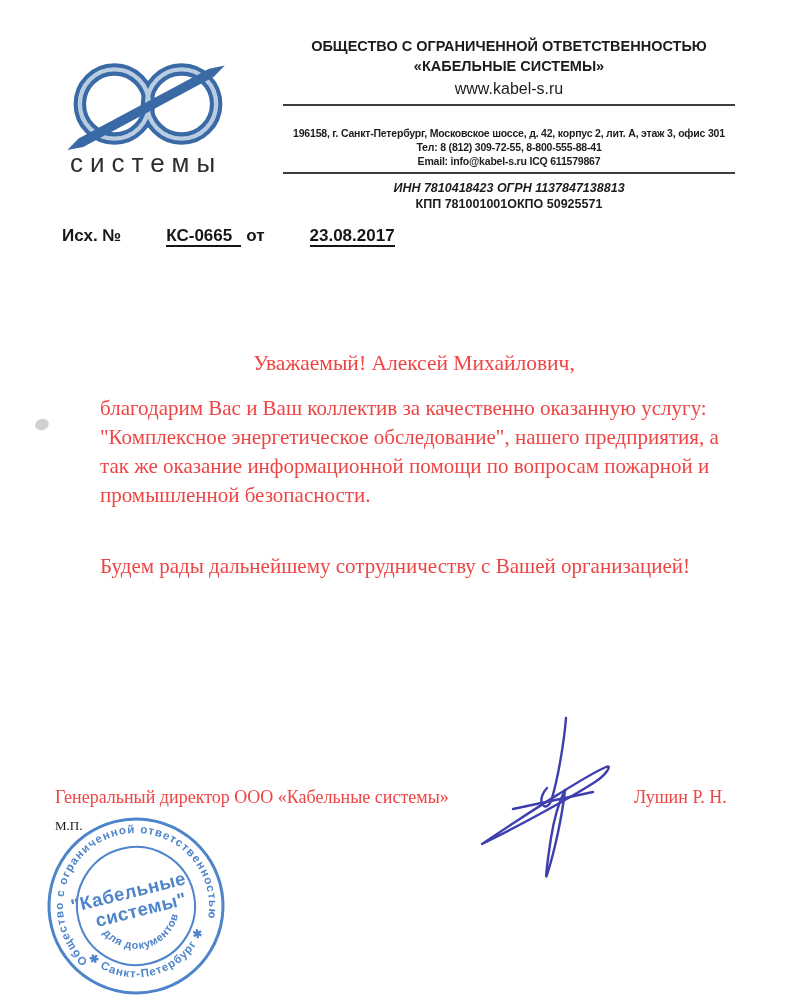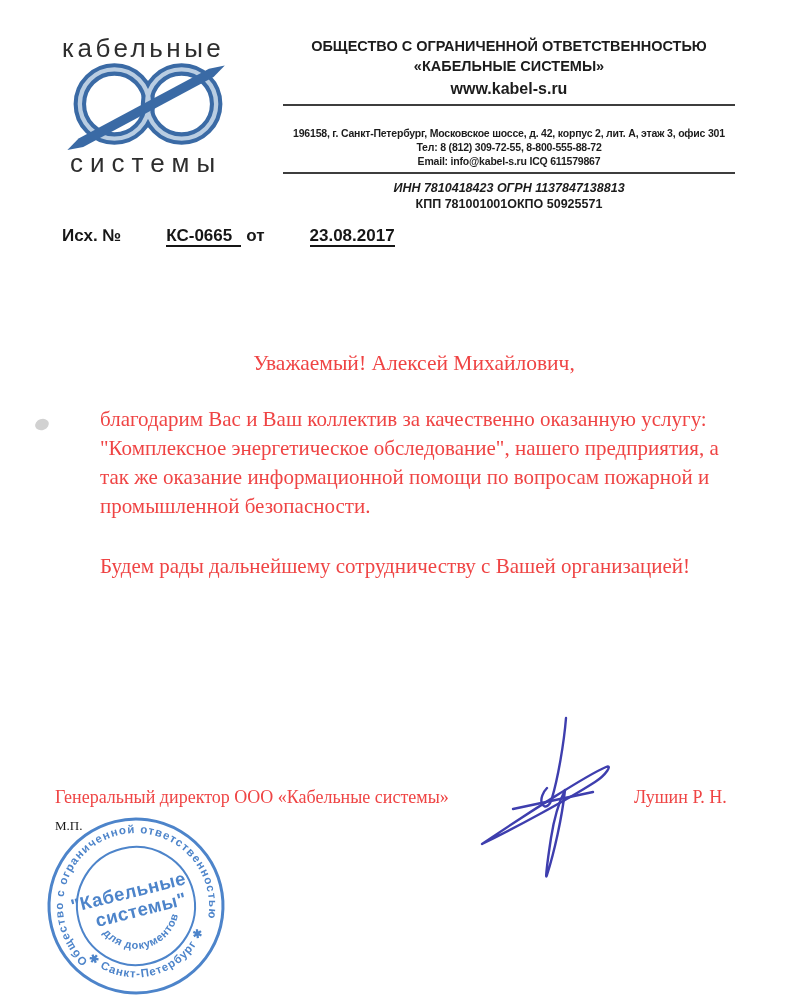--- a/index.html
+++ b/index.html
@@ -9,67 +9,66 @@
     font-family:"Liberation Sans",sans-serif;color:#1f1f1f;
   }
   .abs{position:absolute;}
   
   .logo-word-top{left:62px;top:33px;font-size:26px;letter-spacing:3.5px;color:#2e2e2e;}
   .logo-mark{left:60px;top:56px;width:176px;height:96px;}
   .logo-word-bottom{left:70px;top:148px;font-size:26px;letter-spacing:7px;color:#2e2e2e;}
   
   .company{left:283px;top:36px;width:452px;text-align:center;color:#1c1c1c;}
   .org-line{font-size:14.5px;font-weight:bold;line-height:20px;}
-  .website{font-size:16px;font-weight:bold;line-height:22px;margin-top:2px;}
+  .website{font-size:16px;font-weight:normal;line-height:22px;margin-top:2px;}
   .rule{height:0;border-top:2px solid #3d3d3d;margin-top:4px;}
   .addr,.phone,.email{font-size:10.5px;font-weight:bold;line-height:14px;letter-spacing:-0.2px;white-space:nowrap;}
   .addr{margin-top:20px;}
   .regline{font-size:12.5px;font-weight:bold;line-height:16px;}
   .regline.first{margin-top:6px;font-style:italic;}
   .kpp-row{display:flex;justify-content:center;}
   
   .ref{left:62px;top:226px;font-size:17px;font-weight:bold;color:#161616;}
   .ref .u{border-bottom:2px solid #161616;margin-left:40px;}
   .ref .u.num{padding-right:9px;}
   .ref span{margin-right:5px;}
   
   .serif{font-family:"Liberation Serif",serif;color:#ef4444;}
   .salutation{left:100px;top:351px;width:628px;text-align:center;padding-right:26px;font-size:21.5px;}
-  .para1{left:100px;top:405px;width:634px;font-size:21px;line-height:29px;}
+  .para1{left:100px;top:394px;width:634px;font-size:21px;line-height:29px;}
   .para2{left:100px;top:552px;width:690px;font-size:21px;line-height:29px;}
   
   .sig-title{left:55px;top:787px;font-size:18px;}
   .sig-name{left:634px;top:787px;font-size:18px;}
   .mp{left:55px;top:818px;font-size:13px;color:#1a1a1a;}
   .signature-svg{left:455px;top:678px;width:200px;height:215px;}
   .stamp-svg{left:28px;top:798px;width:216px;height:216px;}
   .artifact{left:35px;top:419px;width:14px;height:11px;background:#9a9a9a;border-radius:50%;opacity:.45;transform:rotate(-20deg);}
 </style>
 </head>
 <body>
 
 <div class="page">
 
-  <div class="abs logo-word-top">кабельные</div>
   <svg class="abs logo-mark" viewBox="0 0 176 100">
     <circle cx="53" cy="50" r="36" fill="none" stroke-width="13" stroke="#3a6aa5"></circle>
     <circle cx="123" cy="50" r="36" fill="none" stroke-width="13" stroke="#3a6aa5"></circle>
     <circle cx="53" cy="50" r="36" fill="none" stroke-width="4.5" stroke="#b9cde2"></circle>
     <circle cx="123" cy="50" r="36" fill="none" stroke-width="4.5" stroke="#b9cde2"></circle>
     <polygon points="4,98 15.7,86 151.5,13.2 168,10 156.3,22 20.5,94.8" fill="#3a6aa5"></polygon>
   </svg>
   <div class="abs logo-word-bottom">системы</div>
 
   <div class="abs company">
     <div class="org-line">ОБЩЕСТВО С ОГРАНИЧЕННОЙ ОТВЕТСТВЕННОСТЬЮ</div>
     <div class="org-line">«КАБЕЛЬНЫЕ СИСТЕМЫ»</div>
     <div class="website">www.kabel-s.ru</div>
     <div class="rule"></div>
     <div class="addr">196158, г. Санкт-Петербург, Московское шоссе, д. 42, корпус 2, лит. А, этаж 3, офис 301</div>
-    <div class="phone">Тел: 8 (812) 309-72-55, 8-800-555-88-72</div>
+    <div class="phone">Тел: 8 (812) 309-72-55, 8-800-555-88-41</div>
     <div class="email">Email: info@kabel-s.ru  ICQ 611579867</div>
     <div class="rule"></div>
     <div class="regline first">ИНН 7810418423 ОГРН 1137847138813</div>
     <div class="regline kpp-row">
       <span>КПП 781001001</span>
       <span>ОКПО 50925571</span>
     </div>
   </div>
 
   <div class="abs ref">

